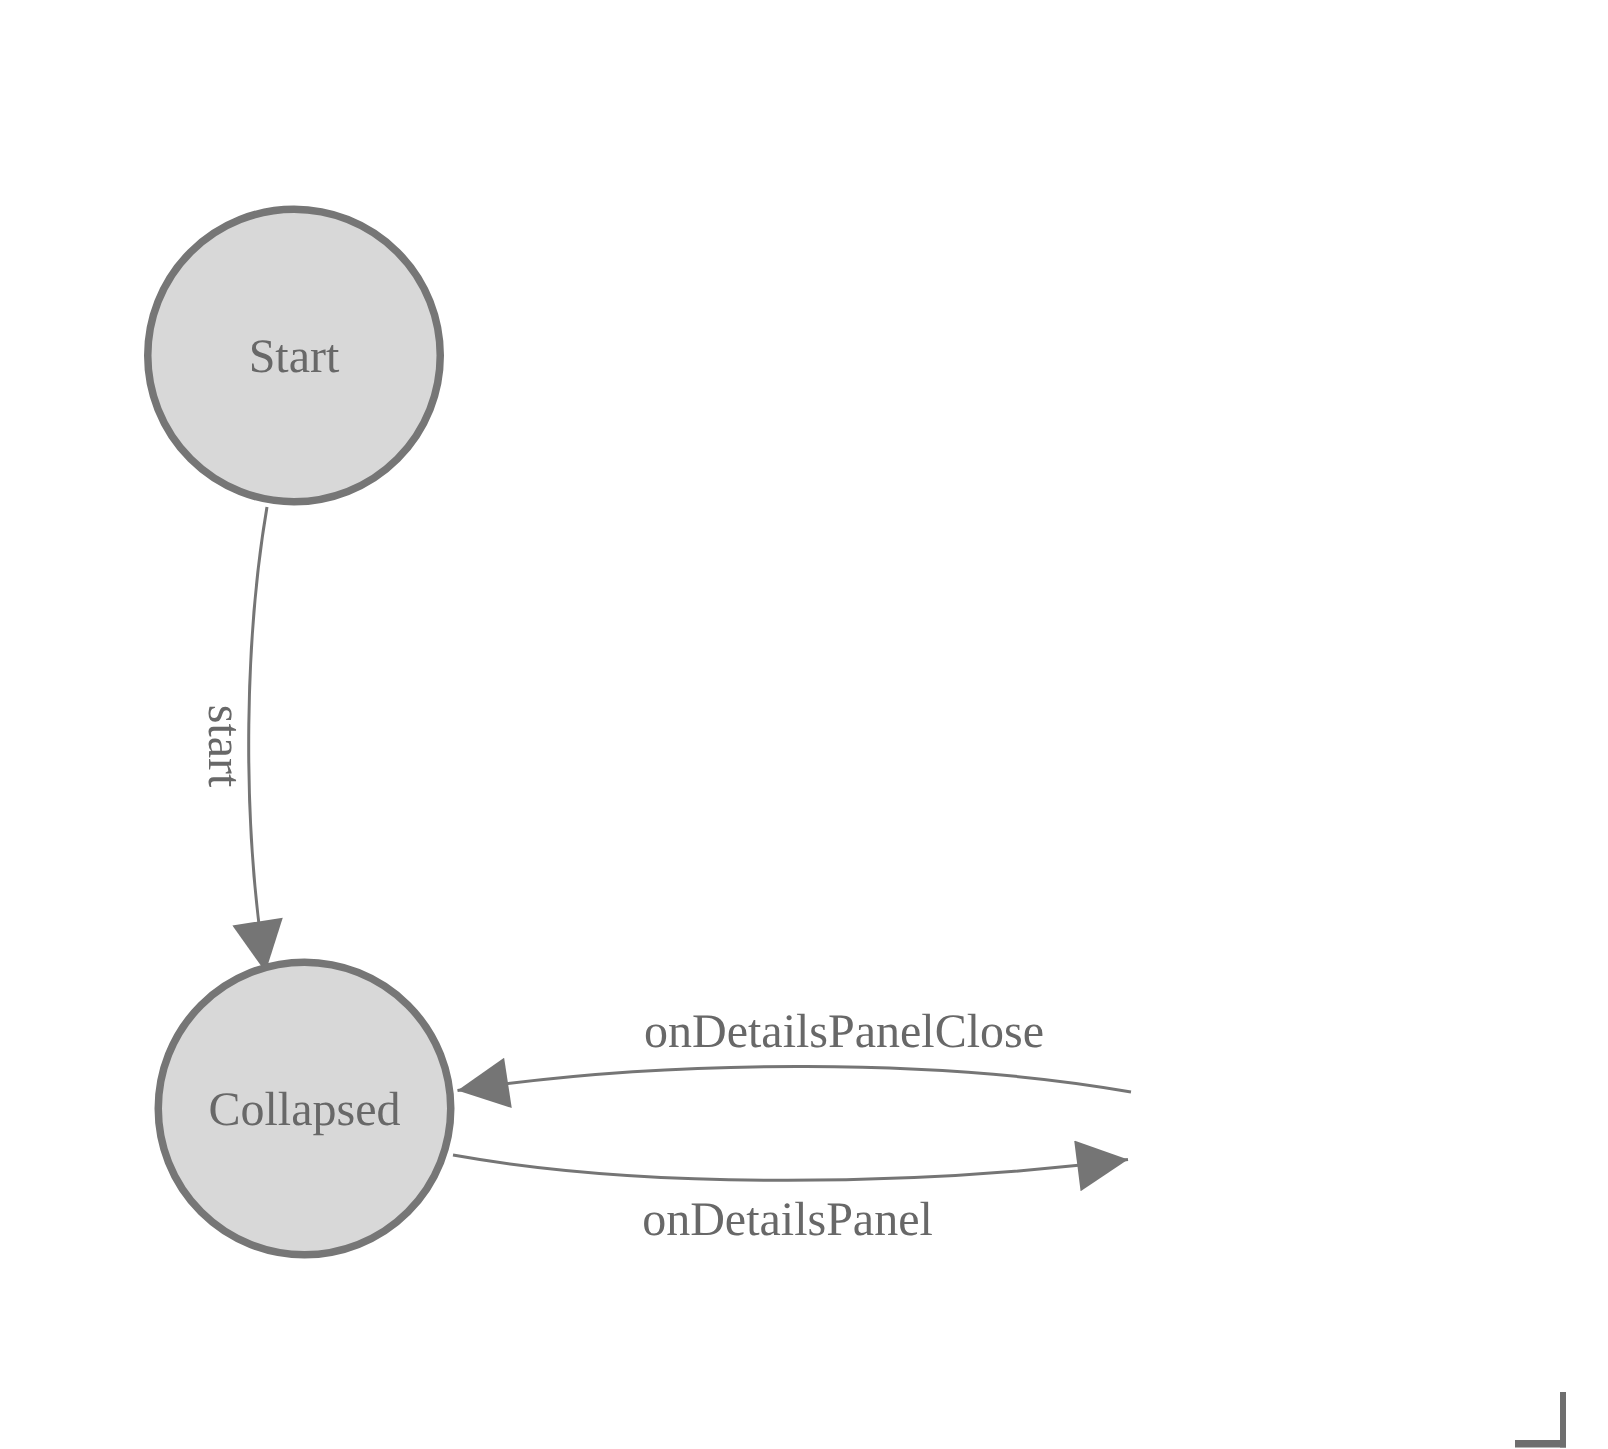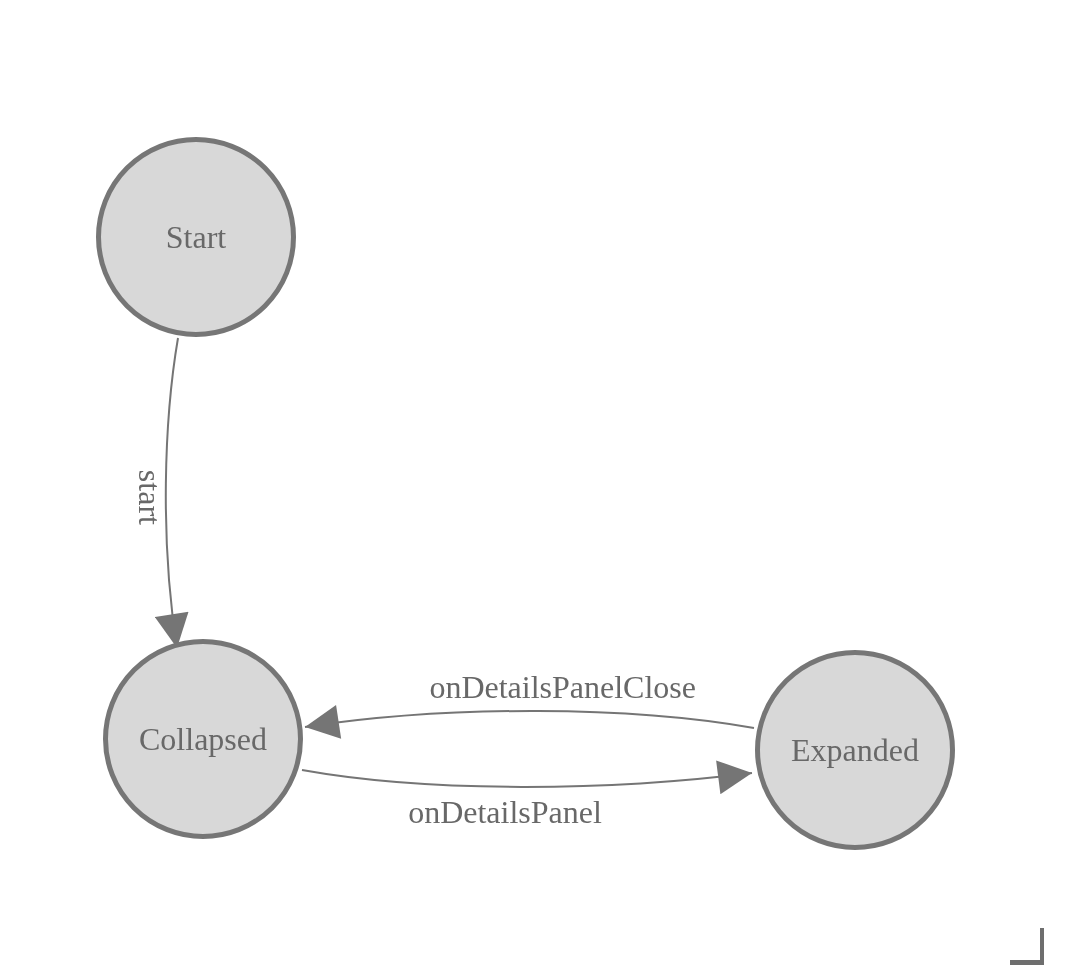--- a/index.html
+++ b/index.html
@@ -57,21 +57,21 @@
     white-space: nowrap;
     text-align: center;
   }
   #label-start {
     left: 115px; top: 479px;
     width: 70px;
     transform: rotate(90deg);
     transform-origin: center center;
   }
   #label-on-details-panel-close { left: 376px; top: 669px; width: 320px; text-align: right; }
-  #label-on-details-panel       { left: 345px; top: 794px; width: 320px; }
+  #label-on-details-panel       { left: 365px; top: 794px; width: 320px; }
   .corner-mark .bar-v {
     position: absolute;
     right: 0; top: 928px;
     width: 4px; height: 37px;
     background: var(--corner-color);
   }
   .corner-mark .bar-h {
     position: absolute;
     right: 0; top: 960px;
     width: 34px; height: 5px;
@@ -95,23 +95,20 @@
   </svg>
 
   <div class="node" id="node-start">
     <span>Start</span>
   </div>
 
   <div class="node" id="node-collapsed">
     <span>Collapsed</span>
   </div>
 
-  <div class="node" id="node-expanded">
-    <span>Expanded</span>
-  </div>
 
   <div class="edge-label" id="label-start">start</div>
 
   <div class="edge-label" id="label-on-details-panel-close">onDetailsPanelClose</div>
 
   <div class="edge-label" id="label-on-details-panel">onDetailsPanel</div>
 
   <div class="corner-mark">
     <div class="bar-v"></div>
     <div class="bar-h"></div>

